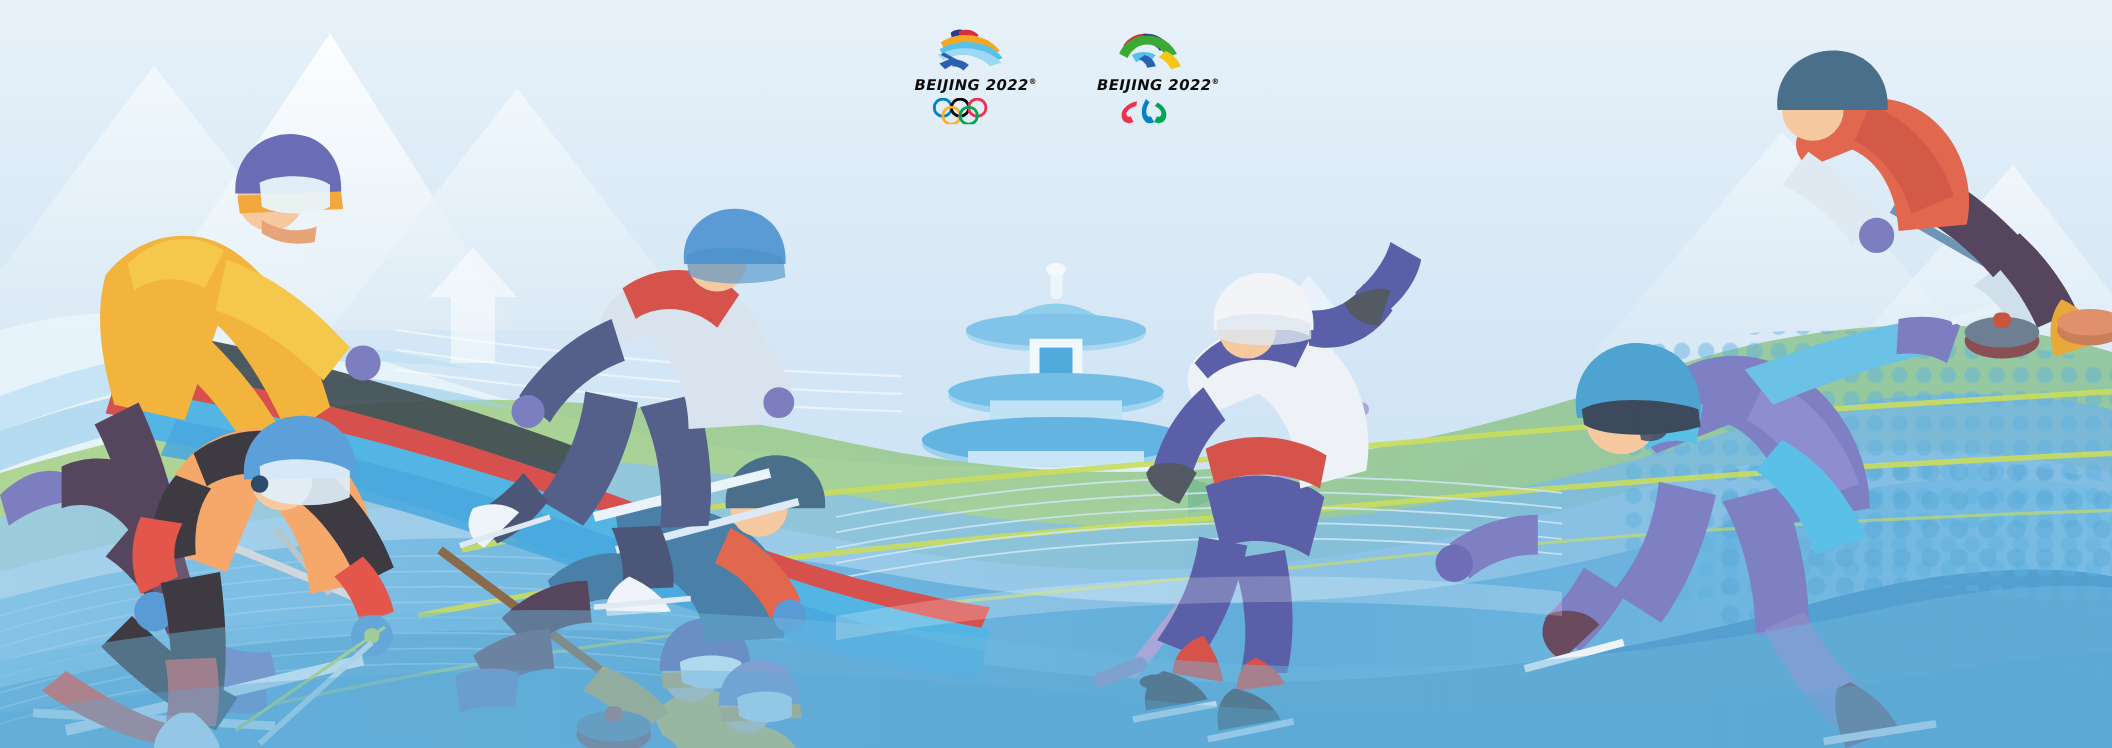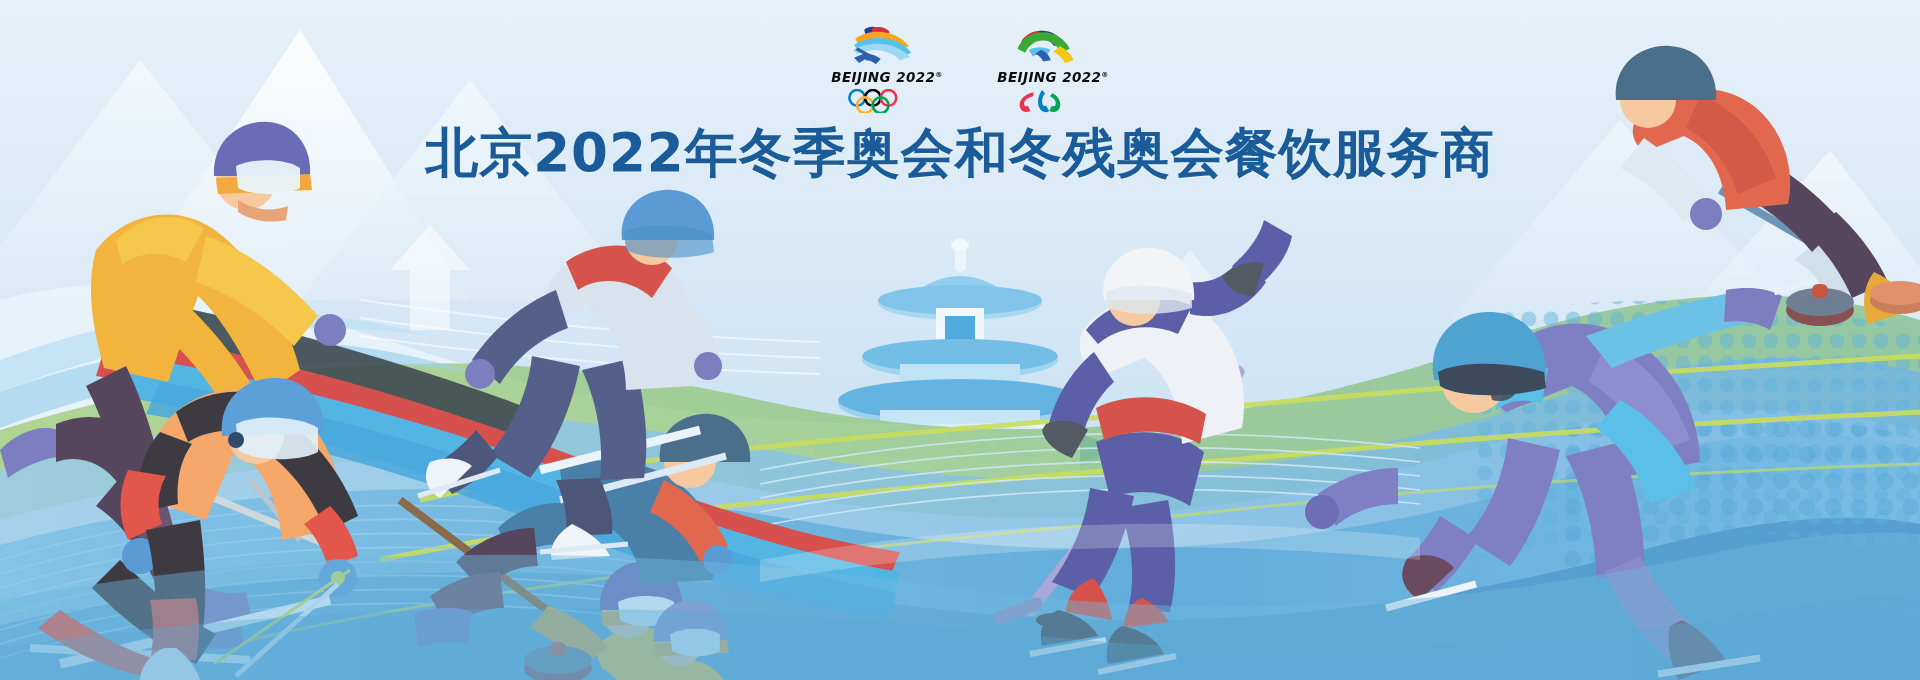--- a/index.html
+++ b/index.html
@@ -470,15 +470,14 @@
       <div class="logo-word"><span>BEIJING 2022</span><sup>®</sup></div>
       <svg class="logo-sub" width="64" height="24" viewBox="0 0 120 46">
         <path d="M42 6 C22 10 12 24 16 36 C19 44 28 46 36 42 L31 32 C28 34 25 33 24 30 C22 24 29 17 41 14 Z" fill="#ee334e"></path>
         <path d="M58 2 C50 14 48 28 54 38 C58 45 66 46 72 42 L66 32 C63 34 60 32 59 29 C57 23 59 14 64 8 Z" fill="#0081c8"></path>
         <path d="M78 8 C90 14 96 26 92 36 C89 44 80 46 72 42 L77 32 C80 34 83 33 84 30 C86 24 82 18 73 14 Z" fill="#00a651"></path>
       </svg>
     </div>
 
   </div>
 
-  <div id="title">北京2022年冬季奥会和冬残奥会餐饮服务商</div>
 
 </div>
 
 </body></html>

